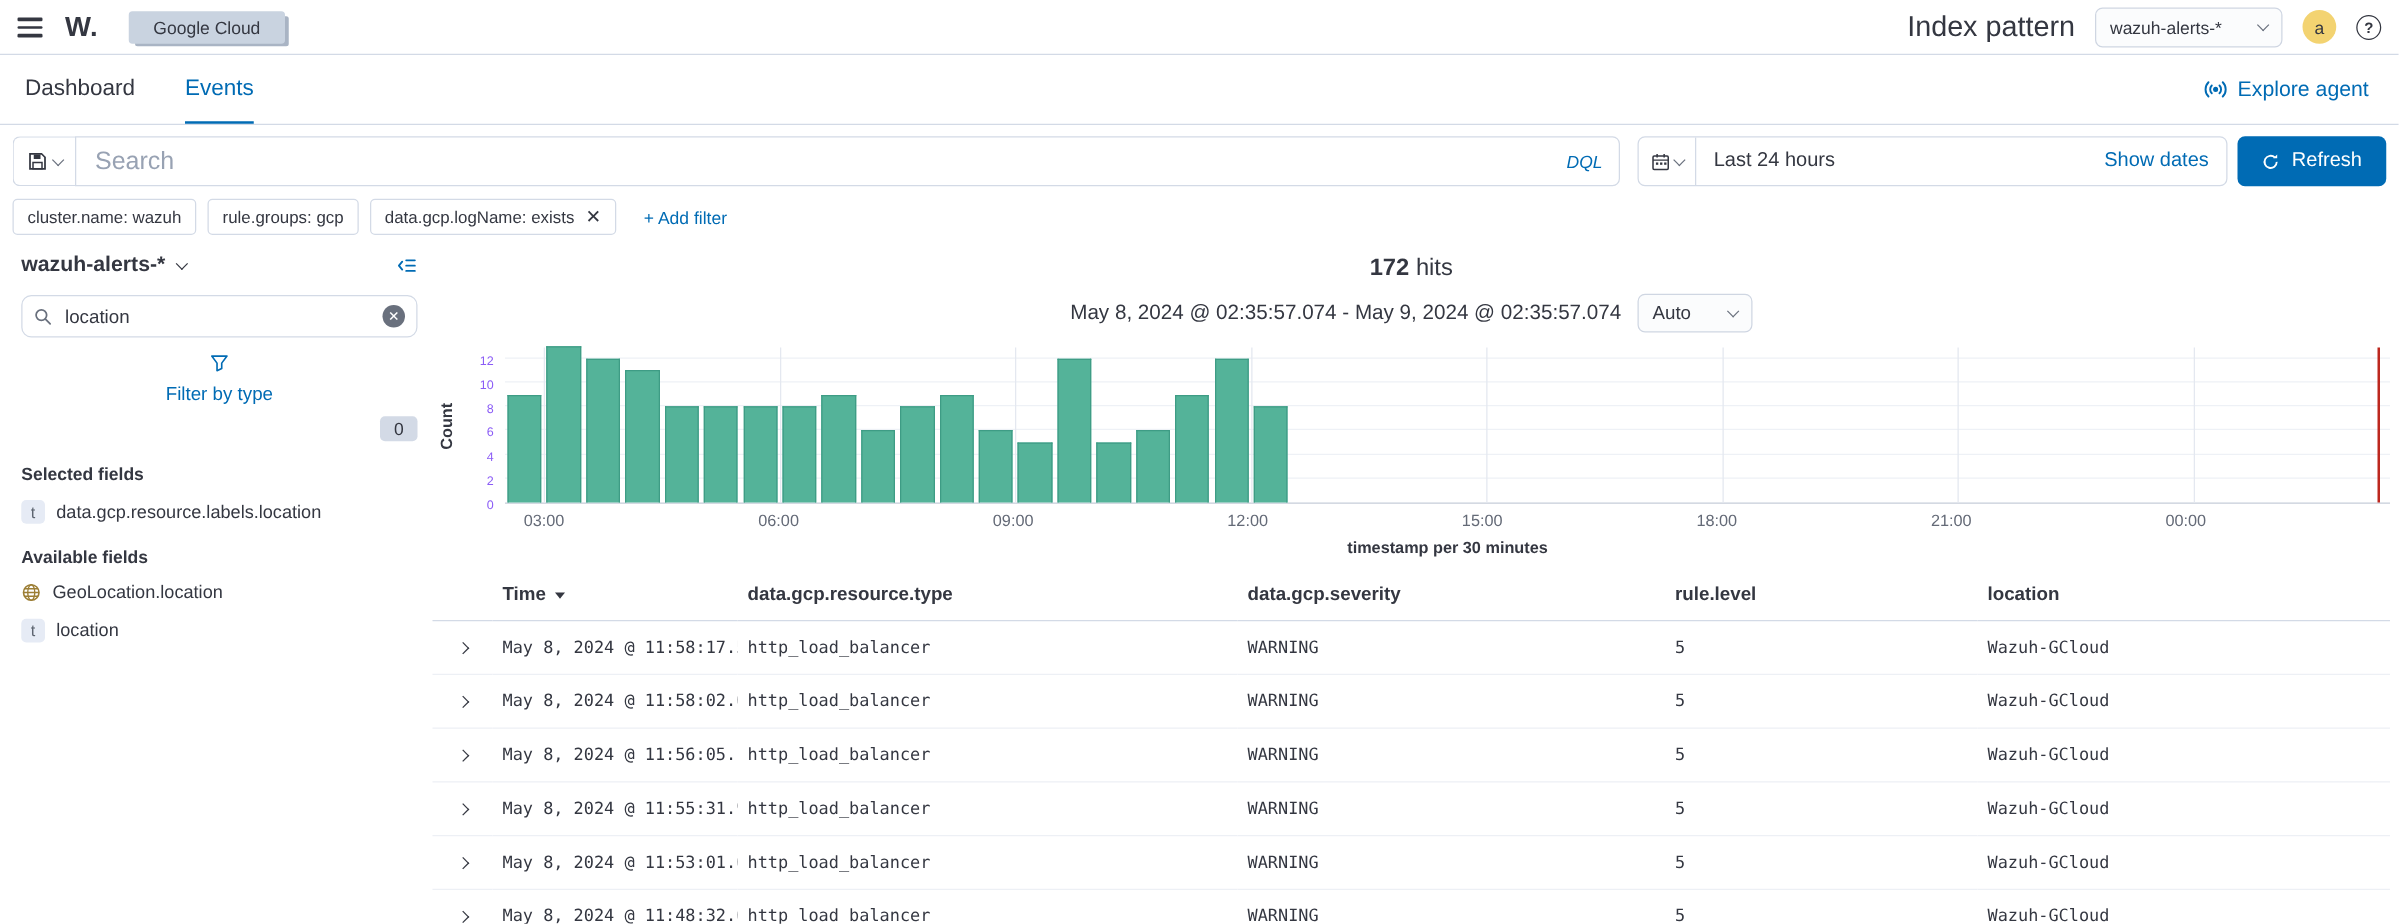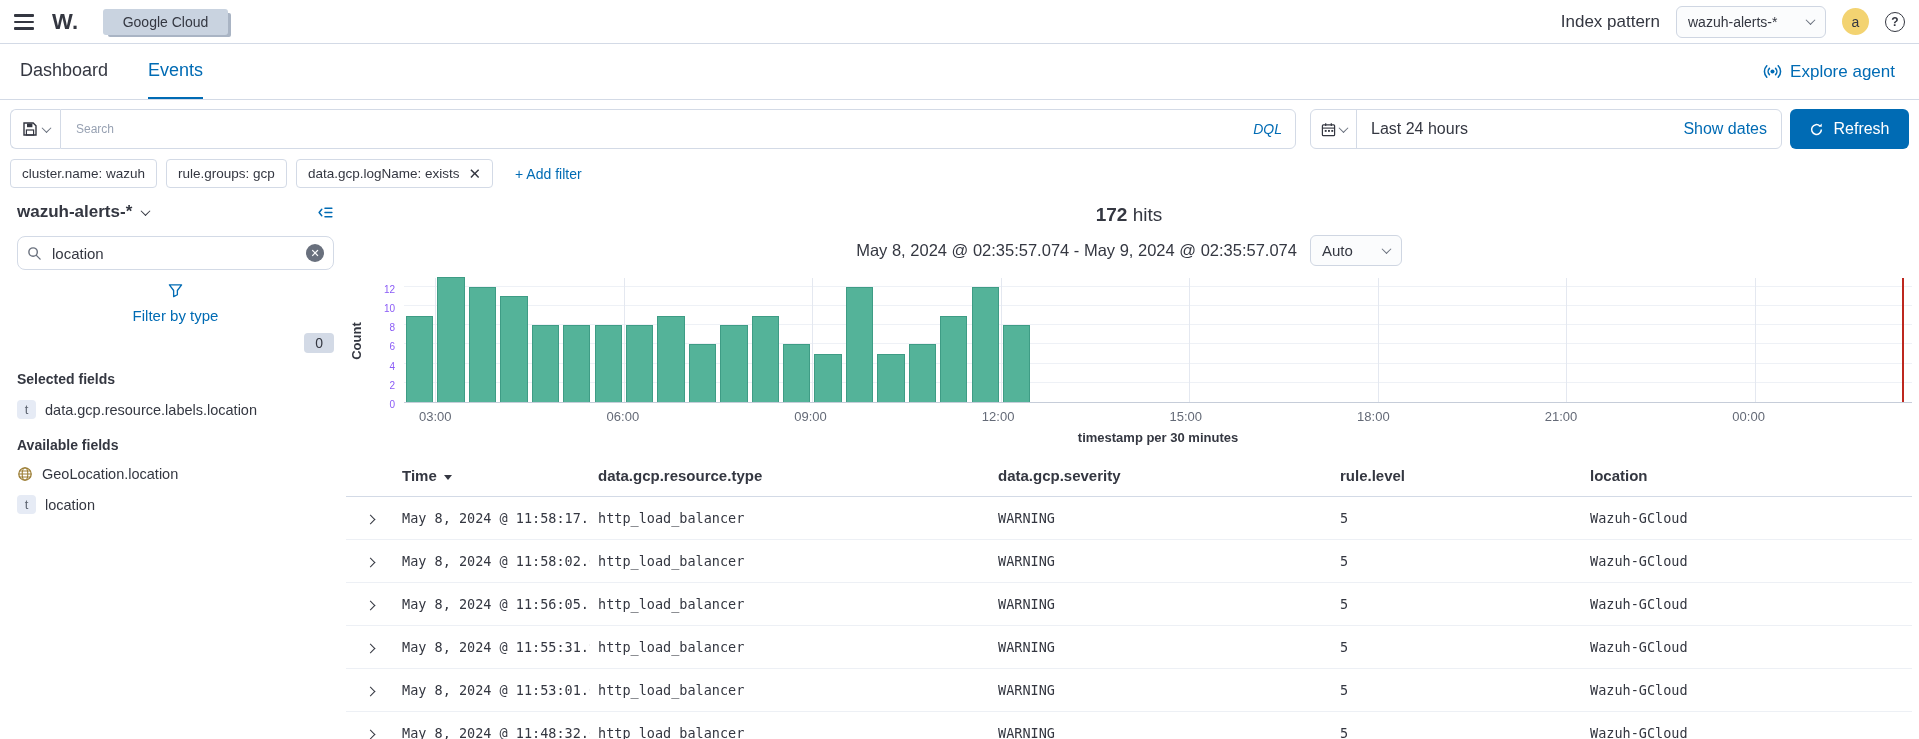--- a/index.html
+++ b/index.html
@@ -13,36 +13,36 @@
   .top-bar { display:flex; align-items:center; height:44px; border-bottom:1px solid #d3dae6; padding:0 14px; gap:16px; }
   .hamburger { width:22px; height:16px; position:relative; cursor:pointer; }
   .hamburger i, .hamburger i::before, .hamburger i::after {
     content:""; display:block; position:absolute; width:20px; height:2.5px; background:#343741; border-radius:1px;
   }
   .hamburger i { top:7px; }
   .hamburger i::before { top:-6.5px; } .hamburger i::after { top:6.5px; }
   .logo { font-weight:700; font-size:22px; letter-spacing:.5px; }
   .breadcrumb-badge { background:#c9d3e0; color:#343741; font-size:14px; padding:5px 20px; border-radius:3px; box-shadow:4px 3px 0 -1px #a9b4c4; margin-left:8px; }
   .top-right { margin-left:auto; display:flex; align-items:center; gap:16px; }
-  .index-pattern-label { font-size:17px; }
+  .index-pattern-label { font-size:23px; }
   .select-control { display:flex; align-items:center; justify-content:space-between; border:1px solid #cfd6e2; border-radius:6px; background:#fbfcfd; height:32px; padding:0 11px; font-size:14px; width:150px; cursor:pointer; }
   .chev { display:inline-block; width:7px; height:7px; border-right:1.8px solid #69707d; border-bottom:1.8px solid #69707d; transform:rotate(45deg) translate(-1px,-1px); }
   .chev.dark { border-color:#343741; }
   .avatar { width:27px; height:27px; border-radius:50%; background:#f3d371; display:flex; align-items:center; justify-content:center; font-size:14px; color:#343741; cursor:pointer; }
   .help-icon { width:20px; height:20px; border-radius:50%; border:1.6px solid #343741; display:flex; align-items:center; justify-content:center; font-size:12px; font-weight:700; cursor:pointer; }
   
   .tabs-bar { display:flex; align-items:stretch; height:56px; border-bottom:1px solid #d3dae6; padding:0 20px; }
   .tab { display:flex; align-items:center; font-size:18px; margin-right:40px; cursor:pointer; border-bottom:2px solid transparent; }
   .tab.active { color:#006bb4; border-bottom-color:#006bb4; font-weight:500; }
   .explore { margin-left:auto; display:flex; align-items:center; gap:8px; color:#006bb4; font-size:17px; cursor:pointer; padding-right:4px; }
   
   .query-bar { display:flex; align-items:center; margin:9px 10px 0 10px; height:40px; }
   .save-control { width:50px; height:40px; border:1px solid #d3dae6; border-right:none; border-radius:6px 0 0 6px; display:flex; align-items:center; justify-content:center; gap:5px; background:#fff; cursor:pointer; flex-shrink:0; }
   .search-wrap { flex:1; height:40px; border:1px solid #d3dae6; border-radius:0 6px 6px 0; display:flex; align-items:center; padding:0 13px; background:#fff; margin-right:14px; }
-  .search-wrap input { border:none; outline:none; flex:1; font:inherit; font-size:12px; color:#343741; }
+  .search-wrap input { border:none; outline:none; flex:1; font:inherit; font-size:20px; color:#343741; }
   .search-wrap input::placeholder { color:#98a2b3; }
   .dql { color:#006bb4; font-size:14px; cursor:pointer; padding-left:10px;font-style:italic; }
   .datepicker { display:flex; align-items:center; height:40px; border:1px solid #d3dae6; border-radius:6px; background:#fff; width:472px; flex-shrink:0; }
   .dp-cal { width:46px; height:100%; border-right:1px solid #d3dae6; display:flex; align-items:center; justify-content:center; gap:4px; cursor:pointer; }
   .dp-range { flex:1; padding:0 14px; font-size:16px; cursor:pointer; white-space:nowrap; }
   .dp-showdates { color:#006bb4; font-size:16px; padding:0 14px; white-space:nowrap; cursor:pointer; }
   .refresh-btn { margin-left:8px; height:40px; min-width:119px; background:#006bb4; color:#fff; border:none; border-radius:6px; font-size:16px; display:flex; align-items:center; justify-content:center; gap:9px; cursor:pointer; flex-shrink:0; font-family:inherit; }
   
   .filter-bar { display:flex; align-items:center; gap:10px; margin:10px 10px 0 10px; }
   .pill { border:1px solid #d3dae6; border-radius:4px; padding:6px 11px; font-size:13.5px; background:#fff; display:flex; gap:9px; align-items:center; cursor:pointer; }

